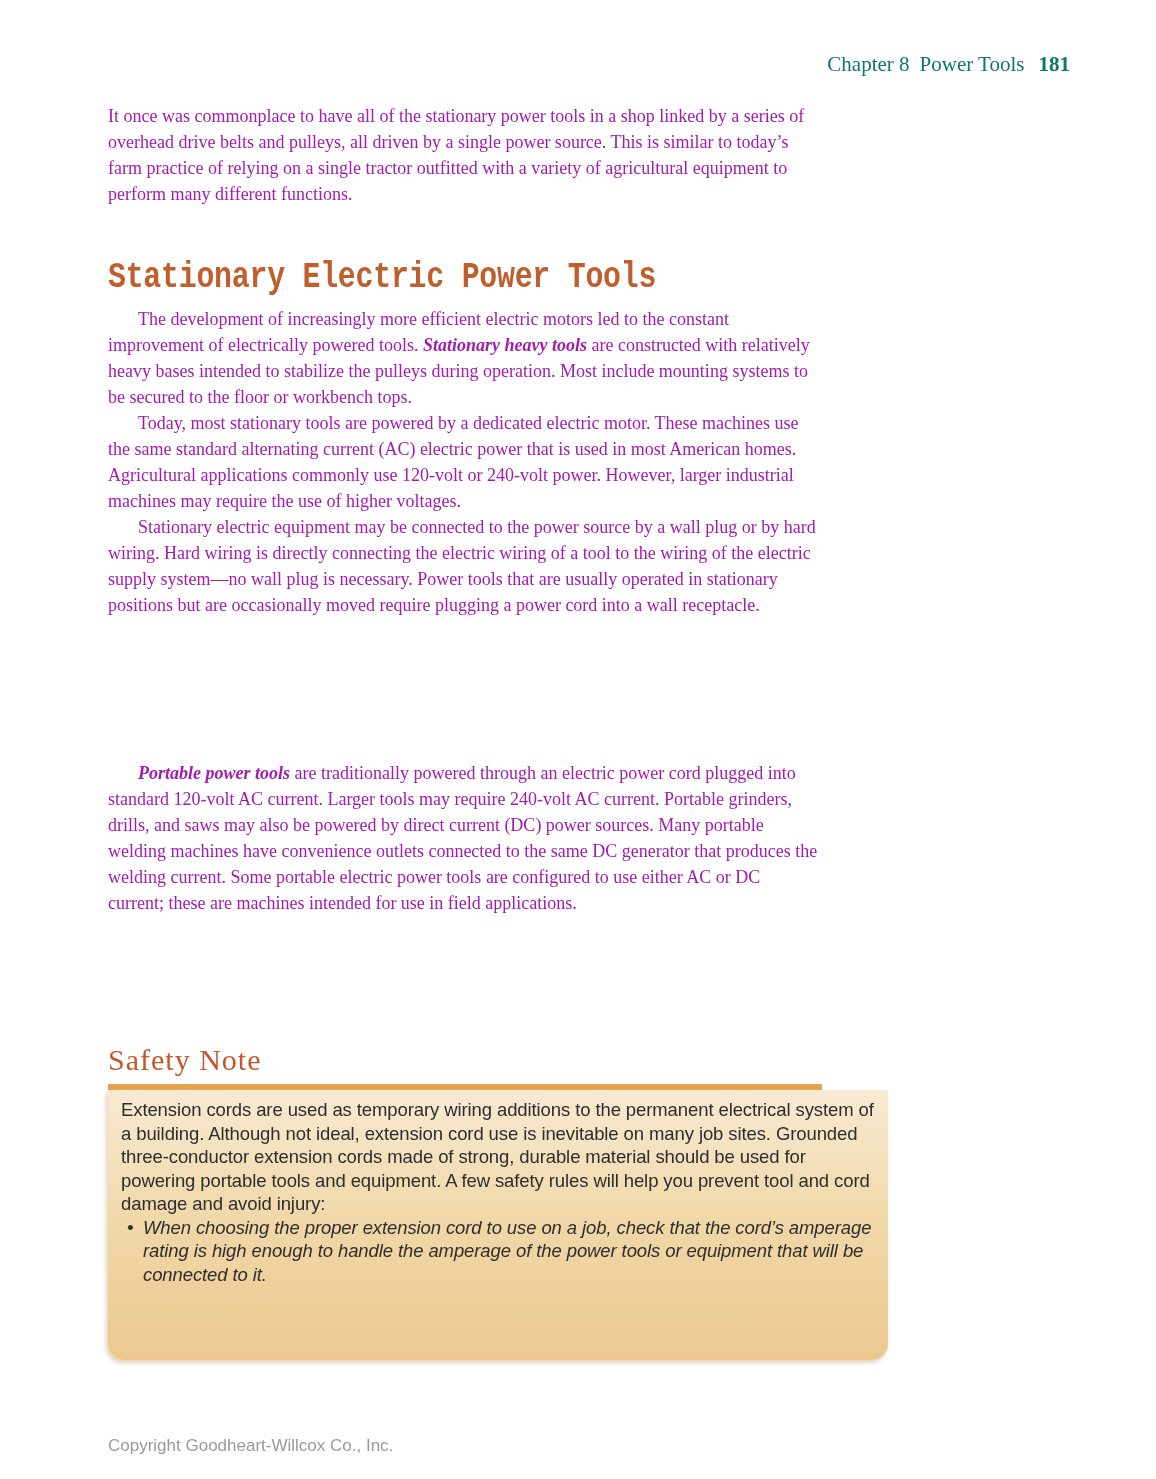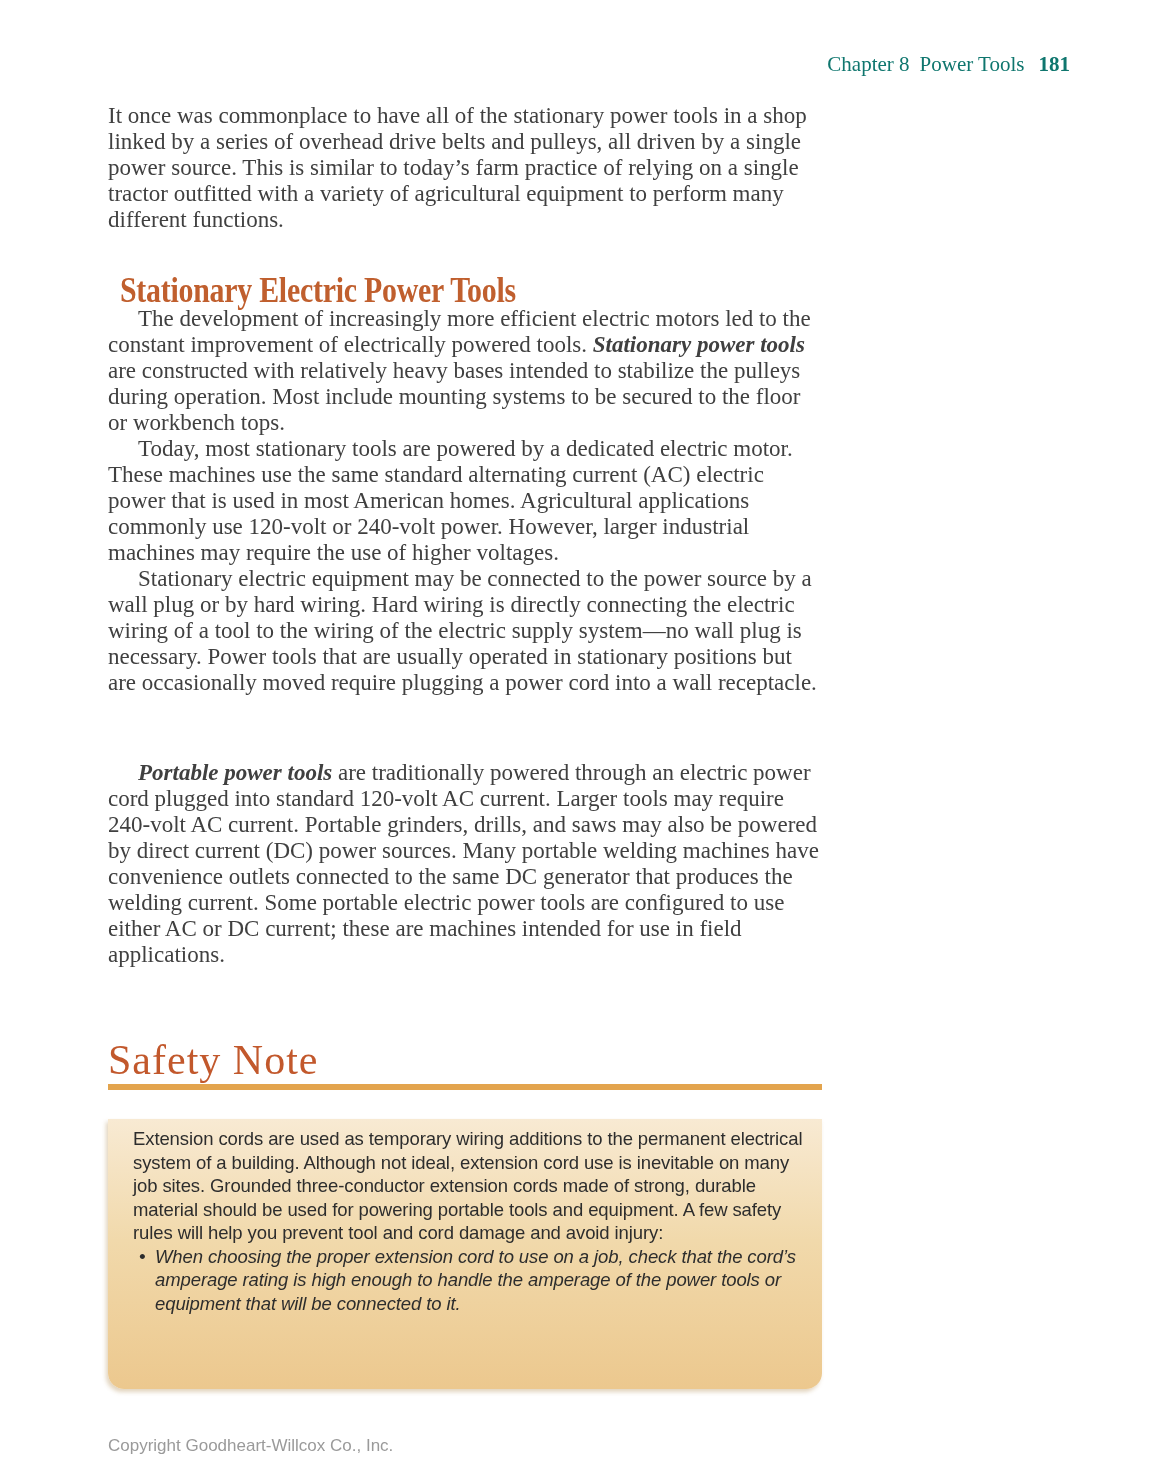--- a/index.html
+++ b/index.html
@@ -24,77 +24,76 @@
   .running-head .folio{font-weight:bold;margin-left:14px;}
   .running-head .sect{margin-left:10px;}
   
   .col{
     position:absolute;
     left:108px;
     width:712px;
   }
   .bodytext p{
     margin:0;
-    font-size:23px;
+    font-size:18px;
     line-height:26px;
-    color:#404040;
+    color:#a21caf;
   }
   .bodytext p.indent{text-indent:30px;}
   .term{font-weight:bold;font-style:italic;}
   
   h2.section-heading{
-    margin:12px;
-    font-family:Liberation Serif, serif;
+    margin:0;
+    font-family:Liberation Mono, monospace;
     font-weight:bold;
     font-size:36px;
     line-height:44px;
     color:#c05f2e;
     white-space:nowrap;
   }
   h2.section-heading .squeeze{
     display:inline-block;
     transform:scaleX(0.83);
     transform-origin:left center;
     letter-spacing:-0.3px;
   }
   
   .safety-heading{
     margin:0;
     font-family:"Liberation Serif", serif;
     font-weight:normal;
-    font-size:42px;
+    font-size:30px;
     line-height:44px;
     letter-spacing:1px;
     color:#c2582c;
   }
   .safety-rule{
     position:absolute;
     left:108px;
     top:1084px;
     width:714px;
     height:6px;
     background:#e3a44d;
   }
   .safety-box{
     position:absolute;
     left:108px;
     top:1090px;
-    width:714px;
+    width:780px;
     height:270px;
     box-sizing:border-box;
-    padding:8px 13px 0 25px;
+    padding:8px 13px 0 13px;
     background:linear-gradient(to bottom,#f8ead3 0%,#f1d9ab 45%,#ecc88e 100%);
     border-radius:0 0 16px 16px;
     box-shadow:-2px 3px 4px rgba(190,160,110,0.45);
     font-family:"Liberation Sans", sans-serif;
     font-size:18.5px;
     line-height:23.5px;
     letter-spacing:-0.1px;
     color:#2d2d2d;
-    margin-top:29px;
   }
   .safety-box p{margin:0;}
   .safety-box ul{
     margin:0;
     padding:0;
     list-style:none;
     font-style:italic;
   }
   .safety-box li{
     position:relative;
@@ -128,21 +127,21 @@
 
   <div class="col bodytext" style="top:103px;">
     <p>It once was commonplace to have all of the stationary power tools in a shop linked by a series of overhead drive belts and pulleys, all driven by a single power source. This is similar to today’s farm practice of relying on a single tractor outfitted with a variety of agricultural equipment to perform many different functions.</p>
   </div>
 
   <div class="col" style="top:256px;">
     <h2 class="section-heading"><span class="squeeze">Stationary Electric Power Tools</span></h2>
   </div>
 
   <div class="col bodytext" style="top:306px;">
-    <p class="indent"><span>The development of increasingly more efficient electric motors led to the constant improvement of electrically powered tools. </span><span class="term">Stationary power tools</span><span> are constructed with relatively heavy bases intended to stabilize the pulleys during operation. Most include mounting systems to be secured to the floor or workbench tops.</span></p>
+    <p class="indent"><span>The development of increasingly more efficient electric motors led to the constant improvement of electrically powered tools. </span><span class="term">Stationary heavy tools</span><span> are constructed with relatively heavy bases intended to stabilize the pulleys during operation. Most include mounting systems to be secured to the floor or workbench tops.</span></p>
     <p class="indent">Today, most stationary tools are powered by a dedicated electric motor. These machines use the same standard alternating current (AC) electric power that is used in most American homes. Agricultural applications commonly use 120-volt or 240-volt power. However, larger industrial machines may require the use of higher voltages.</p>
     <p class="indent">Stationary electric equipment may be connected to the power source by a wall plug or by hard wiring. Hard wiring is directly connecting the electric wiring of a tool to the wiring of the electric supply system—no wall plug is necessary. Power tools that are usually operated in stationary positions but are occasionally moved require plugging a power cord into a wall receptacle.</p>
   </div>
 
 
   <div class="col bodytext" style="top:760px;">
     <p class="indent"><span class="term">Portable power tools</span><span> are traditionally powered through an electric power cord plugged into standard 120-volt AC current. Larger tools may require 240-volt AC current. Portable grinders, drills, and saws may also be powered by direct current (DC) power sources. Many portable welding machines have convenience outlets connected to the same DC generator that produces the welding current. Some portable electric power tools are configured to use either AC or DC current; these are machines intended for use in field applications.</span></p>
   </div>
 
   <div class="col" style="top:1038px;">

